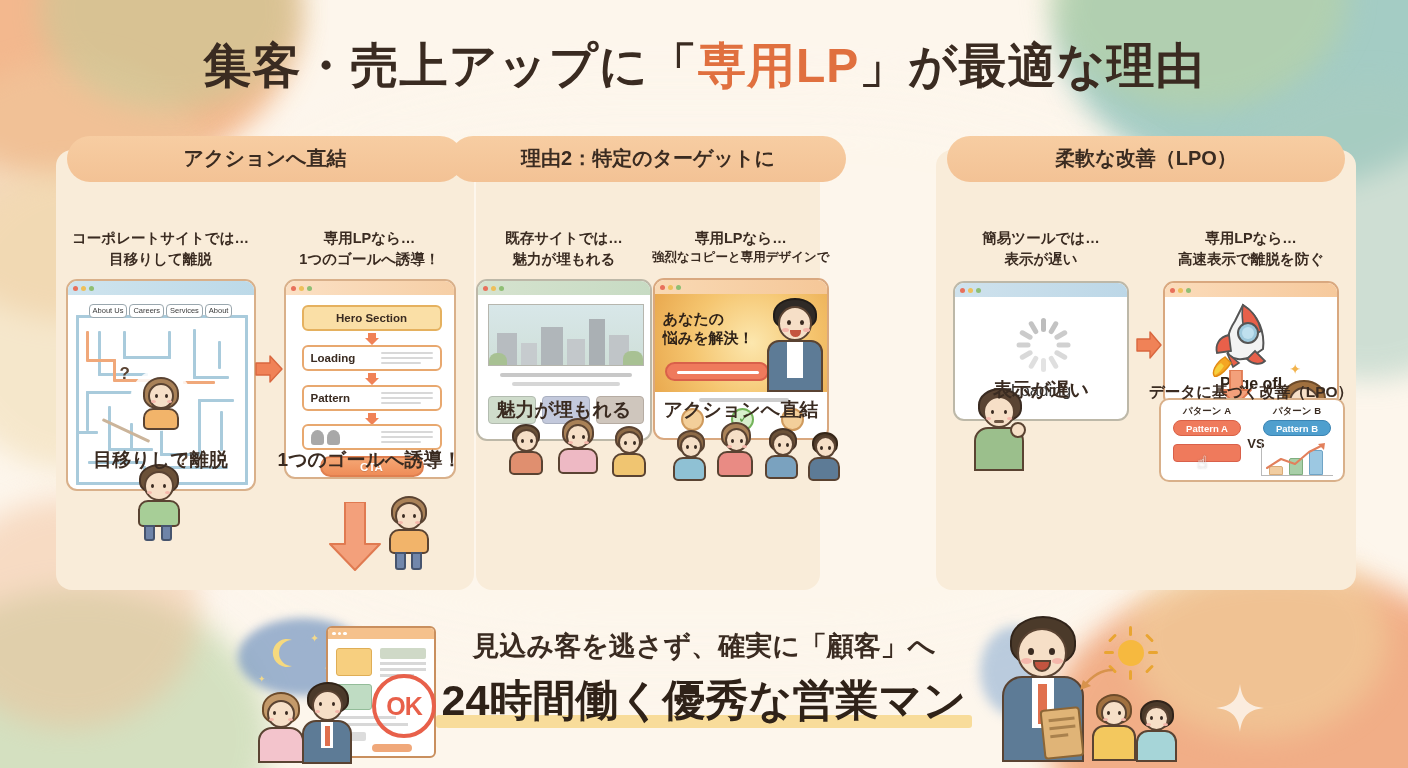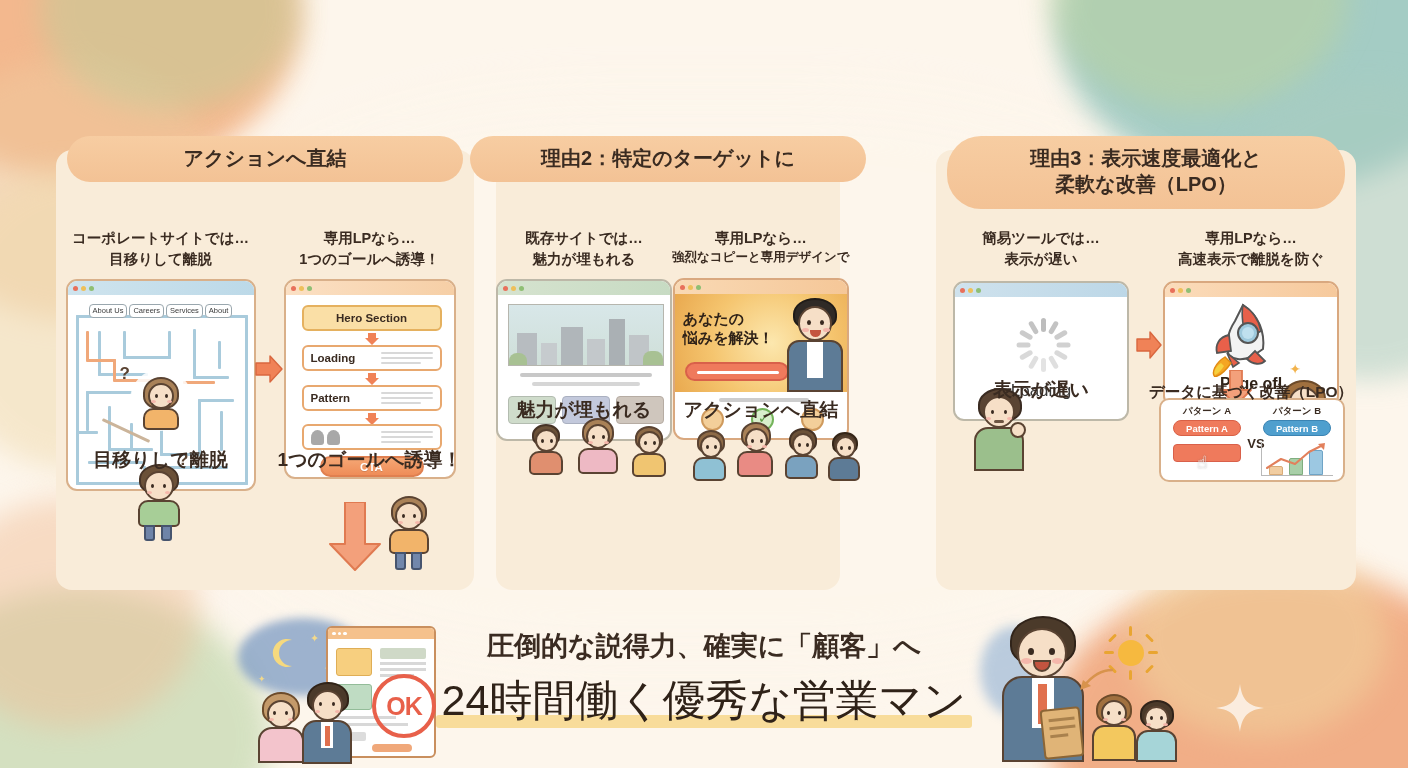--- a/index.html
+++ b/index.html
@@ -28,21 +28,21 @@
     letter-spacing: 1px; white-space: nowrap;
   }
   .title .accent { color: #e0703f; }
 
   
   .panel {
     position: absolute; top: 150px; height: 440px;
     background: #f9ecd9; border-radius: 16px;
   }
   #panel1 { left: 56px;  width: 418px; }
-  #panel2 { left: 496px; width: 344px; }
+  #panel2 { left: 476px; width: 344px; }
   #panel3 { left: 936px; width: 420px; }
 
   .panel-head {
     position: absolute; top: -14px; left: 50%; transform: translateX(-50%);
     width: 396px; padding: 9px 10px 11px;
     background: linear-gradient(180deg,#f7cda2 0%,#f3c295 100%);
     border-radius: 34px;
     text-align: center; color: #3a2b21;
     font-size: 20px; font-weight: bold; line-height: 1.32;
   }
@@ -123,21 +123,21 @@
   .pill.a { background: #ef7a5c; border: 1.6px solid #d96046; }
   .pill.b { background: #4f9fce; border: 1.6px solid #3b84b3; }
   .bar { position: absolute; border-radius: 2px 2px 0 0; }
 
   
   .footer-text { position: absolute; left: 0; width: 1408px; text-align: center; }
   .f-sub {
     font-size: 27px; font-weight: bold; color: #3a2b21; white-space: nowrap;
   }
   .f-main {
-    font-size: 43px; font-weight: normal; color: #2f2218; white-space: nowrap;
+    font-size: 43px; font-weight: bold; color: #2f2218; white-space: nowrap;
     display: inline-block; position: relative; padding: 0 6px;
   }
   .f-main .hl {
     position: absolute; left: 0; right: 0; bottom: 2px; height: 13px;
     background: #f8dc9a; z-index: -1; border-radius: 3px;
   }
 
   .sun { position: absolute; border-radius: 50%; background: #f6b93f; }
   .ray { position: absolute; background: #e9a531; border-radius: 2px; transform-origin: center; }
   .moon { position: absolute; }
@@ -157,20 +157,25 @@
   <div class="blob" style="right:-110px;top:80px;width:300px;height:300px;background:#a9ccc0;opacity:.55;"></div>
   <div class="blob" style="right:-100px;bottom:-130px;width:460px;height:330px;background:#f0a276;opacity:.85;"></div>
   <div class="blob" style="right:20px;bottom:30px;width:260px;height:200px;background:#f0d7a0;opacity:.5;"></div>
   <div class="blob" style="left:-110px;bottom:-120px;width:380px;height:300px;background:#b9d3a4;opacity:.6;"></div>
   <div class="blob" style="left:-60px;bottom:40px;width:260px;height:230px;background:#f0bb93;opacity:.45;"></div>
   <div class="blob" style="left:180px;top:100px;width:1050px;height:560px;background:#fdf6ec;opacity:.95;filter:blur(26px);border-radius:40%;"></div>
 </div>
 
 <div id="page">
 
+  <div class="title-wrap">
+    <div class="title">
+      <span>集客・売上アップに「</span><span class="accent">専用LP</span><span>」が最適な理由</span>
+    </div>
+  </div>
 
   <div class="panel" id="panel1">
     <div class="panel-head">
       <div>アクションへ直結</div>
     </div>
 
     <div class="cols">
 
       <div class="col">
         <div class="col-cap">コーポレートサイトでは…</div>
@@ -479,21 +484,20 @@
           </div>
         </div>
 
         <div class="bottom-cap">アクションへ直結</div>
       </div>
     </div>
   </div>
 
   <div class="panel" id="panel3">
     <div class="panel-head">
-      <div>理由3：表示速度最適化と</div>
       <div>柔軟な改善（LPO）</div>
     </div>
 
     <div class="cols">
 
       <div class="col">
         <div class="col-cap">簡易ツールでは…</div>
         <div class="col-cap">表示が遅い</div>
 
         <div class="win" style="width:176px;height:140px;margin:12px auto 0;border-color:#bdb8a8;">
@@ -669,21 +673,21 @@
           <div class="eye" style="left:36px;top:20px;"></div>
         <div class="cheek" style="left:19px;top:28px;"></div>
           <div class="cheek" style="left:39px;top:28px;"></div>
         <div class="body" style="left:6px;top:38px;width:50px;height:44px;background:#5d7b96;border-radius:14px 14px 0 0;"></div>
         <div style="position:absolute;left:25px;top:40px;width:12px;height:26px;background:#fff;"></div>
         <div style="position:absolute;left:29px;top:44px;width:5px;height:20px;background:#e0704e;"></div>
       </div>
     </div>
 
     <div class="footer-text" style="top:28px;">
-      <div class="f-sub">圧倒的な説得力、確実に「顧客」へ</div>
+      <div class="f-sub">見込み客を逃さず、確実に「顧客」へ</div>
       <div style="margin-top:8px;">
         <span class="f-main">
           <span class="hl"></span>
           <span>24時間働く優秀な営業マン</span>
         </span>
       </div>
     </div>
 
     <div style="position:absolute;left:980px;top:8px;width:290px;height:160px;">
       <div style="position:absolute;left:0;top:18px;width:70px;height:90px;border-radius:50%;background:#8fb0d4;opacity:.6;filter:blur(6px);"></div>

